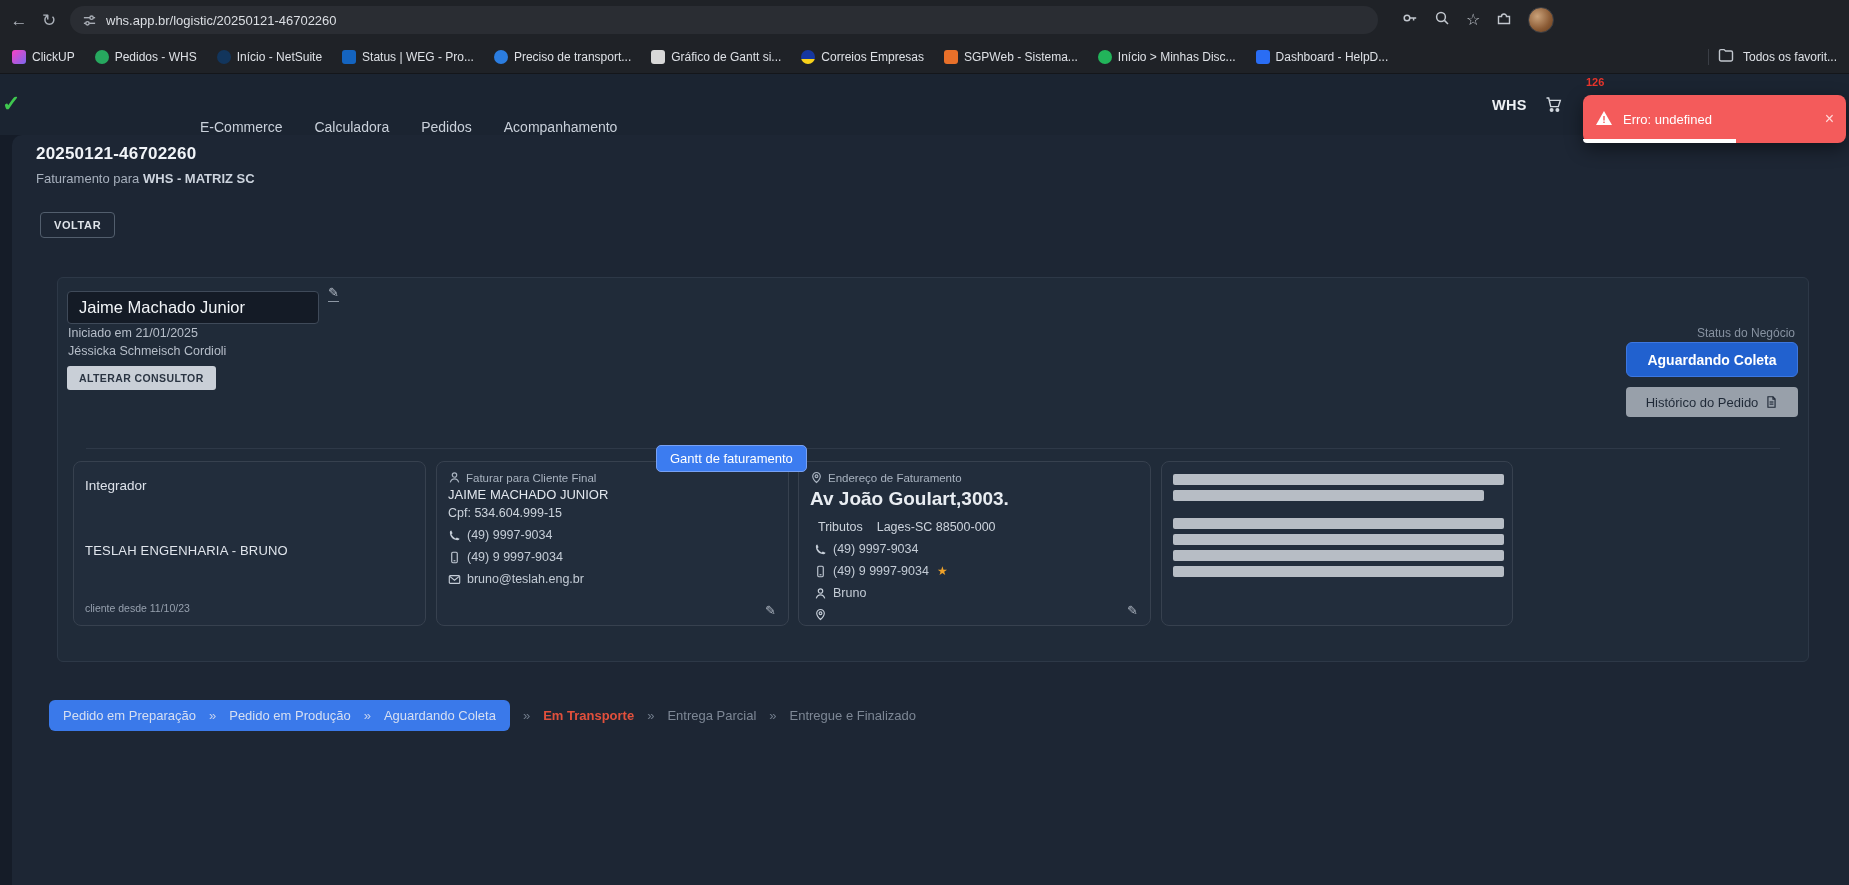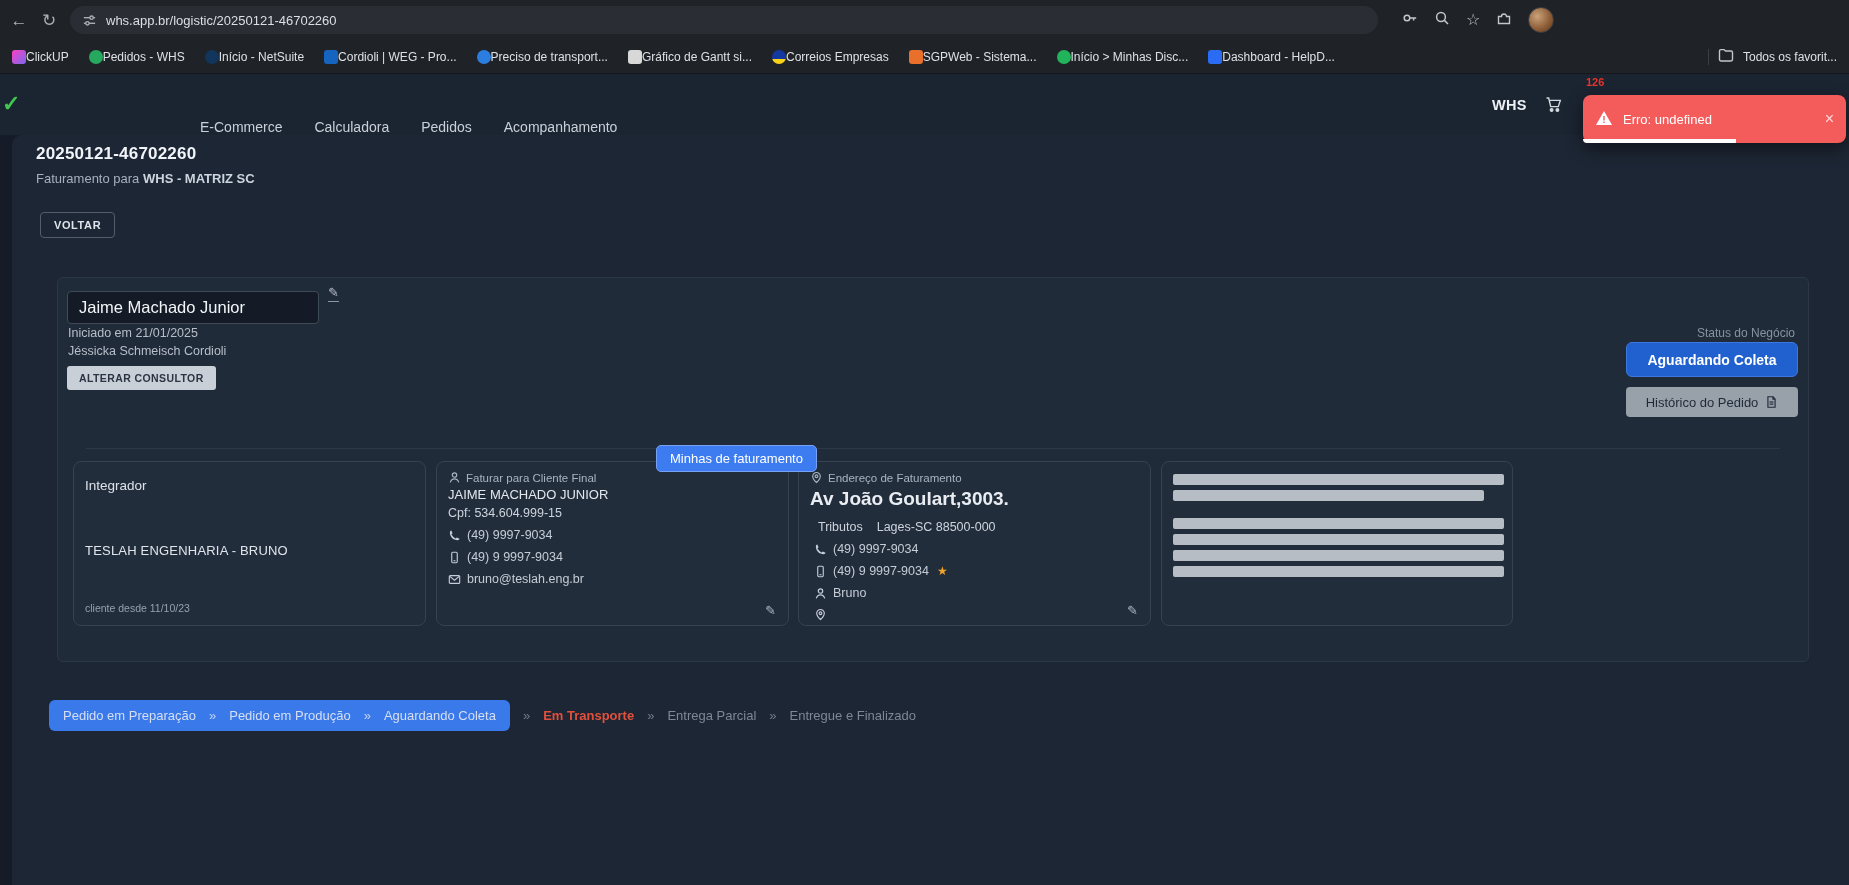--- a/index.html
+++ b/index.html
@@ -17,21 +17,21 @@
   .chrome-right{display:flex;align-items:center;gap:16px;margin-left:12px;color:#c2c7ce}
   .star-glyph{font-size:16px;line-height:1;color:#c2c7ce}
   .avatar{width:26px;height:26px;border-radius:50%;
           background:radial-gradient(circle at 35% 35%,#caa27a,#8a5a34 60%,#5e3a1e);
           border:1px solid #3a3e44}
 
   
   .bookmarks{position:absolute;left:0;top:40px;width:100%;height:34px;background:#1f2227;
              display:flex;align-items:center;gap:20px;padding:0 12px;font-size:12px;color:#dde0e5;
              border-bottom:1px solid #14161a;white-space:nowrap}
-  .bm{display:flex;align-items:flex-end;cursor:pointer}
+  .bm{display:flex;align-items:flex-end;gap:6px;cursor:pointer}
   .fav{width:14px;height:14px;border-radius:3px;flex:0 0 auto}
   .fav-clickup{background:linear-gradient(135deg,#fa41c3,#7b68ee)}
   .fav-whs{background:#27a85f;border-radius:50%}
   .fav-netsuite{background:#12355c;border-radius:50%}
   .fav-weg{background:#1464c0}
   .fav-transport{background:#2b7de0;border-radius:50%}
   .fav-gantt{background:#d8d8d8}
   .fav-correios{background:linear-gradient(180deg,#1537a0 62%,#f8d21a 62%);border-radius:50%}
   .fav-sgp{background:#e8702a}
   .fav-disc{background:#22b45a;border-radius:50%}
@@ -180,21 +180,21 @@
     <span class="bm">
       <span class="fav fav-whs"></span>
       <span>Pedidos - WHS</span>
     </span>
     <span class="bm">
       <span class="fav fav-netsuite"></span>
       <span>Início - NetSuite</span>
     </span>
     <span class="bm">
       <span class="fav fav-weg"></span>
-      <span>Cordioli | WEG - Pro...</span>
+      <span>Status | WEG - Pro...</span>
     </span>
     <span class="bm">
       <span class="fav fav-transport"></span>
       <span>Preciso de transport...</span>
     </span>
     <span class="bm">
       <span class="fav fav-gantt"></span>
       <span>Gráfico de Gantt si...</span>
     </span>
     <span class="bm">
@@ -281,21 +281,21 @@
           <svg class="svgic" width="13" height="14" viewBox="0 0 16 16" fill="none" stroke="currentColor" stroke-width="1.4">
             <path d="M3.6 1.6h6.2l2.6 2.6v10.2H3.6z"></path>
               <path d="M9.8 1.6v2.8h2.6"></path>
             <line x1="5.6" y1="8" x2="10.4" y2="8"></line>
               <line x1="5.6" y1="10.6" x2="10.4" y2="10.6"></line>
           </svg>
         </span>
       </button>
 
       <div class="divider"></div>
-      <div class="chip">Minhas de faturamento</div>
+      <div class="chip">Gantt de faturamento</div>
 
       <div class="infocard ic1">
         <div class="int-title">Integrador</div>
         <div class="int-name">TESLAH ENGENHARIA - BRUNO</div>
         <div class="int-since">cliente desde 11/10/23</div>
       </div>
 
       <div class="infocard ic2">
         <div class="lblrow">
           <span>

